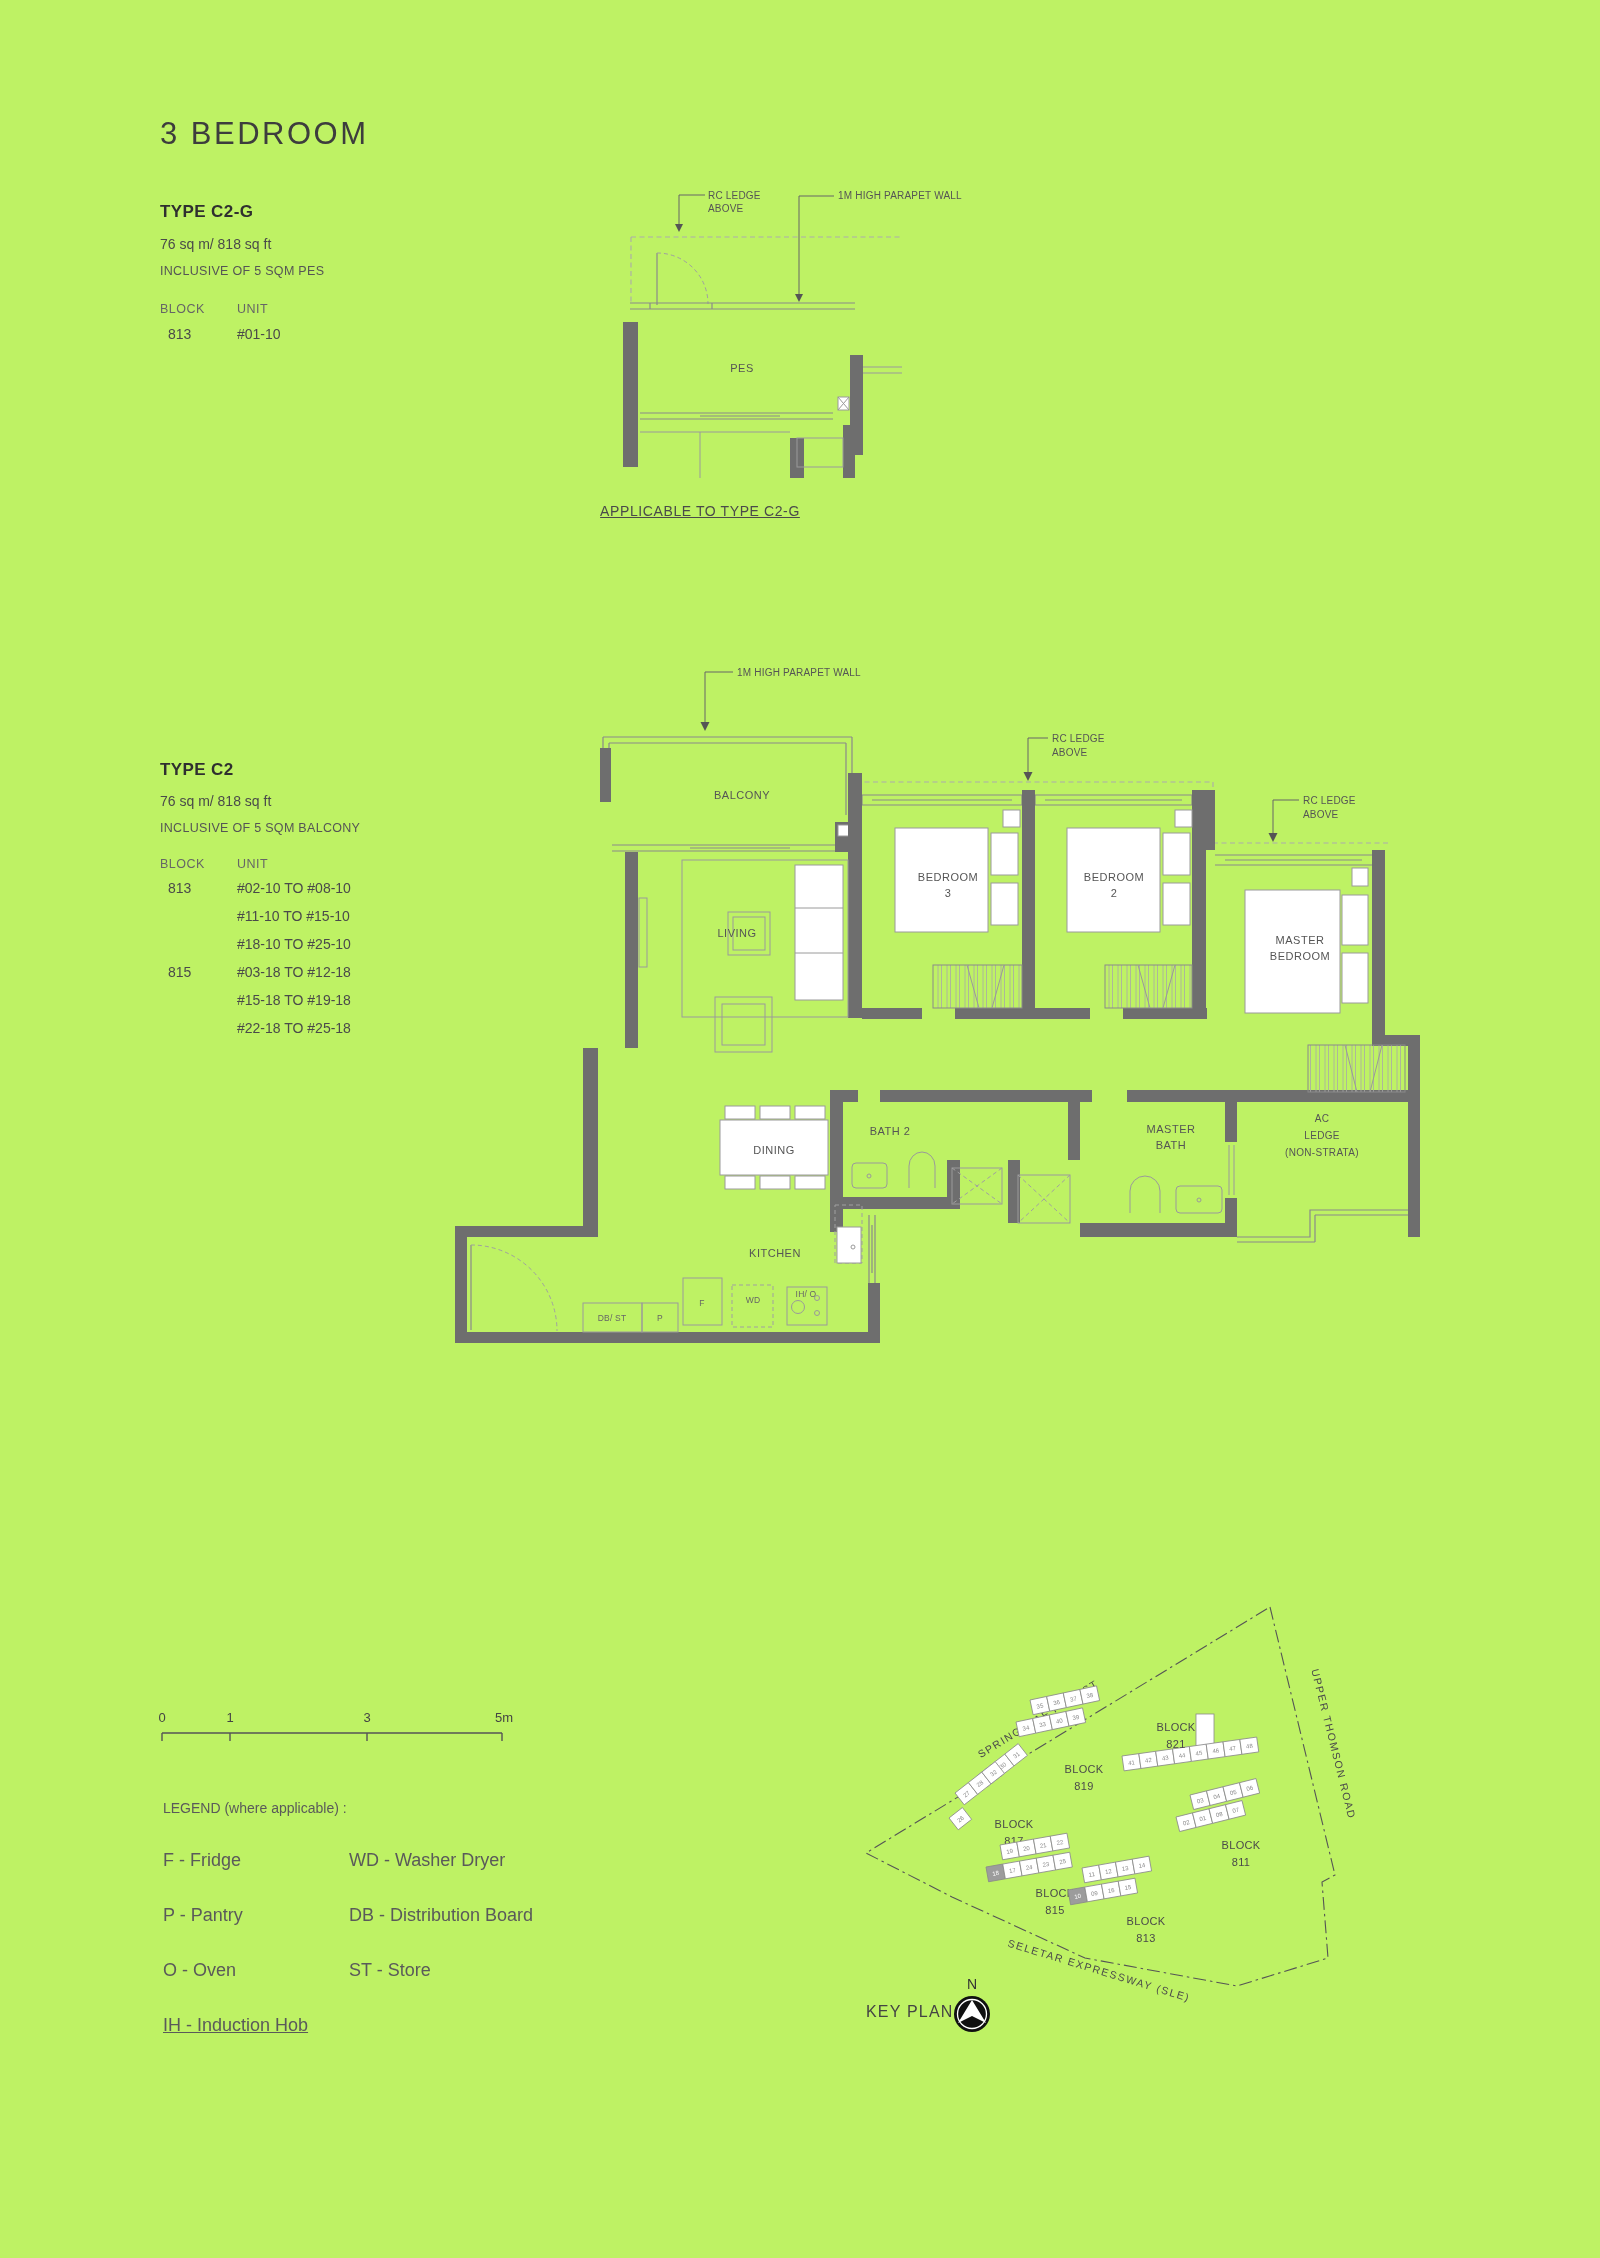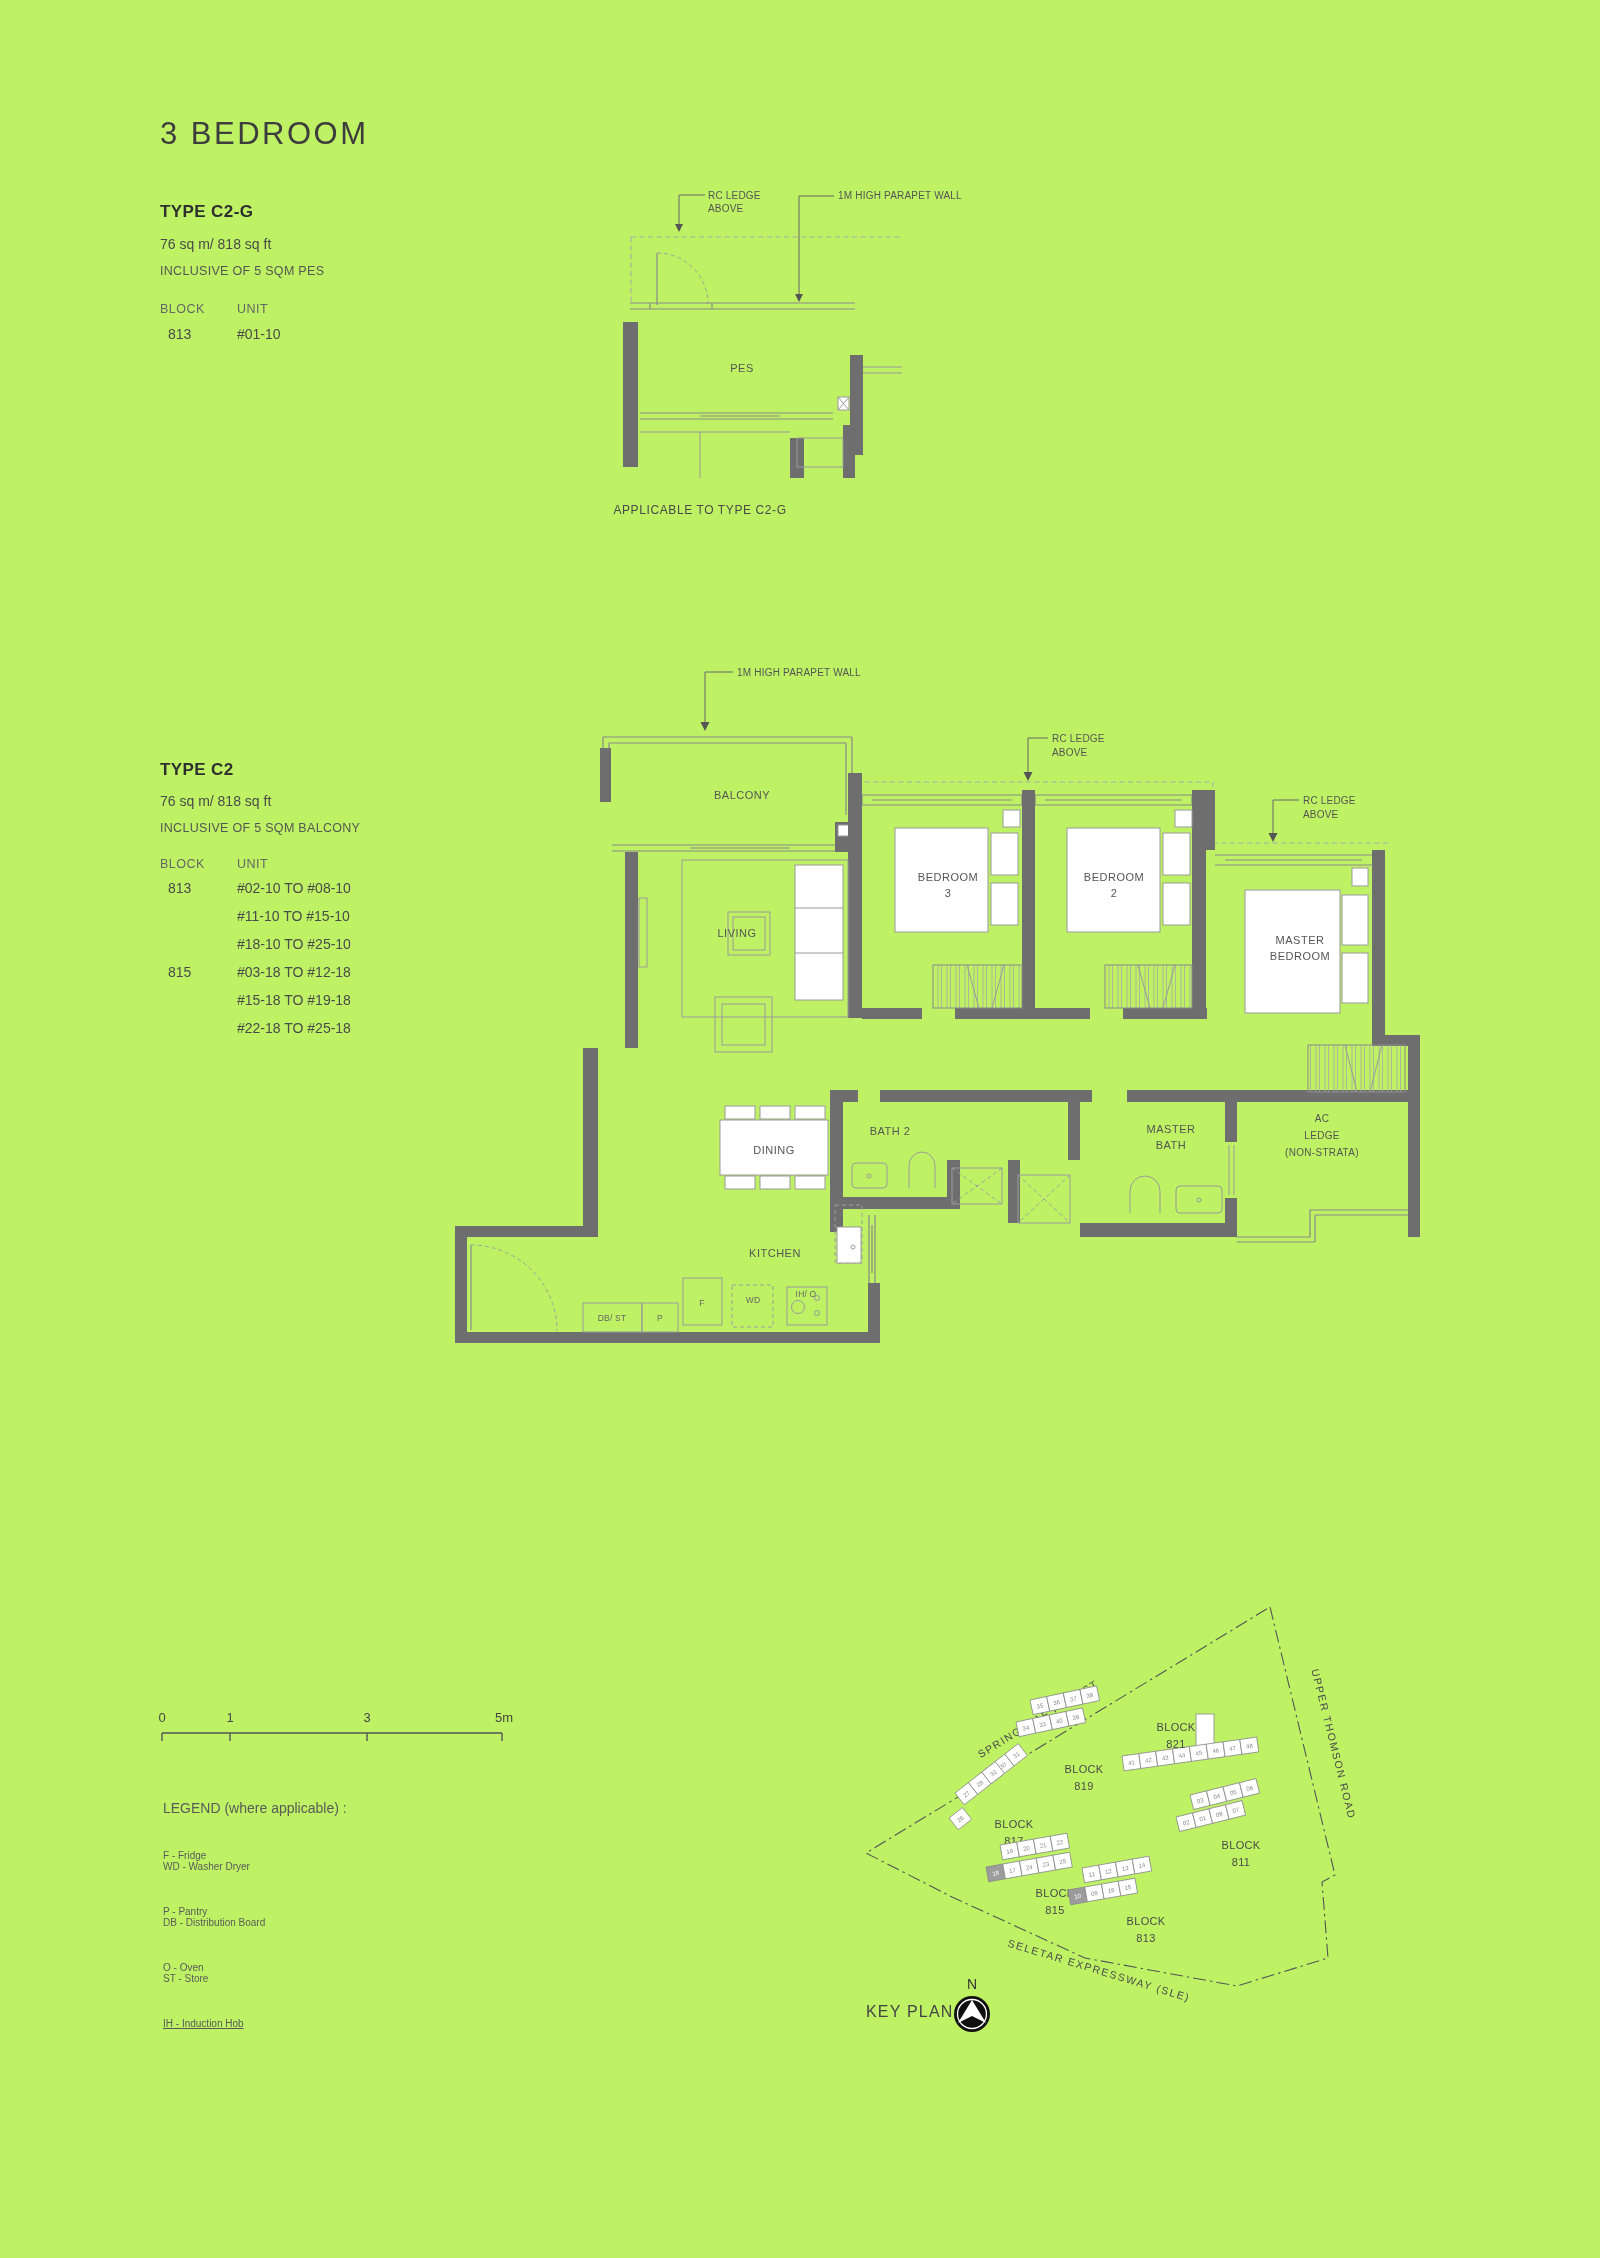--- a/index.html
+++ b/index.html
@@ -7,23 +7,23 @@
         font-family:"Liberation Sans",sans-serif;color:#4a4a4a;}
   .abs{position:absolute;}
   .page-title{font-size:31px;letter-spacing:2.5px;color:#3d3d3d;font-weight:400;}
   .type-name{font-size:17px;font-weight:bold;color:#2f2f2f;letter-spacing:.4px;}
   .type-area{font-size:14px;color:#4a4a4a;}
   .type-incl{font-size:12.5px;color:#555;letter-spacing:.3px;}
   .bu-head{font-size:12.5px;color:#666;letter-spacing:.5px;display:flex;}
   .bu-head span:first-child{width:77px;}
   .bu-row{font-size:14px;color:#4a4a4a;display:flex;height:28px;align-items:flex-start;}
   .bu-row .b{width:69px;padding-left:8px;}
-  .caption{font-size:12px;color:#4a4a4a;letter-spacing:.6px;}
+  .caption{font-size:14px;color:#4a4a4a;letter-spacing:.6px;text-decoration:underline;}
   .legend-title{font-size:14px;color:#5a5a5a;}
-  .legend-row{display:flex;font-size:10px;color:#5a5a5a;flex-direction:column;}
+  .legend-row{display:flex;font-size:18px;color:#5a5a5a;}
   .legend-row span:first-child{width:186px;}
   .footer{font-size:12.5px;line-height:17.5px;color:#5a5a5a;}
   
   svg{overflow:visible;}
   .wall{fill:#6e6e6e;stroke:none;}
   .thin{stroke:#8a8a8a;stroke-width:1.2;fill:none;}
   .thin2{stroke:#9a9a9a;stroke-width:1;fill:none;}
   .furn{stroke:#9a9a9a;stroke-width:1;fill:#fff;}
   .dash{stroke:#ababab;stroke-width:1.1;stroke-dasharray:5 3.5;fill:none;}
   .dashthin{stroke:#a0a0a0;stroke-width:1;stroke-dasharray:4 3;fill:none;}

